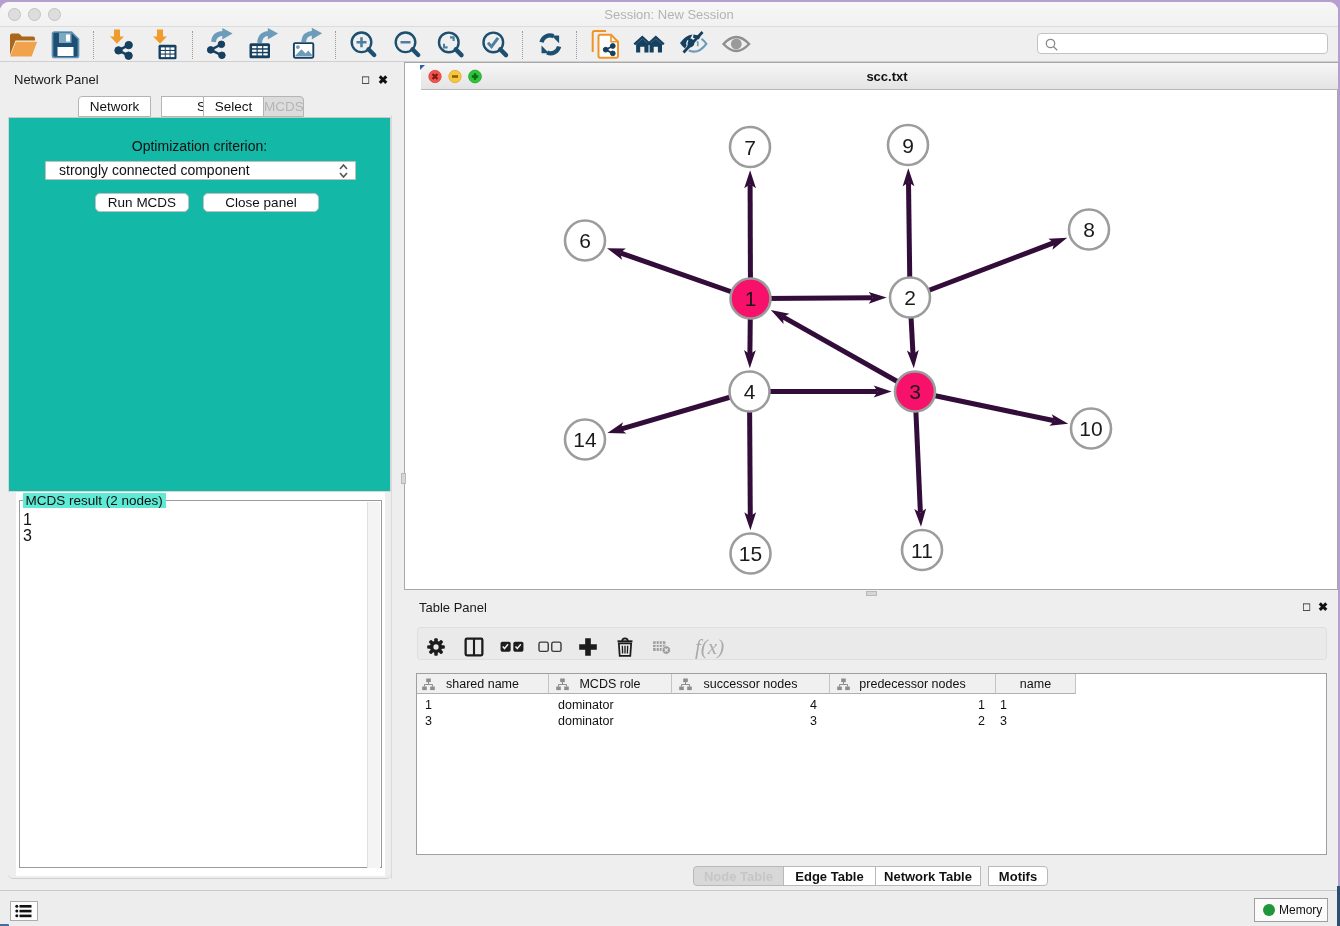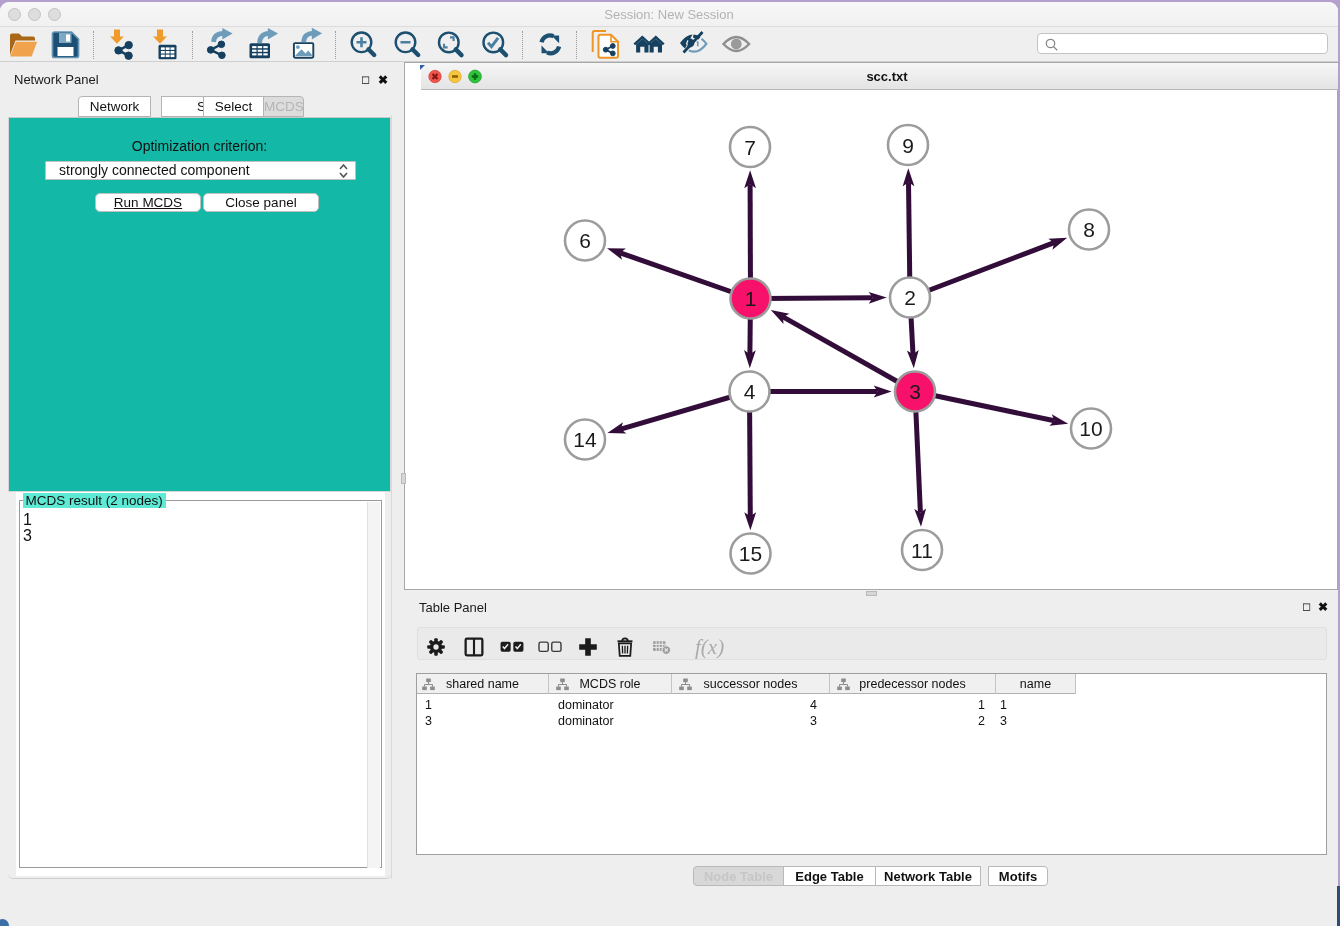--- a/index.html
+++ b/index.html
@@ -228,21 +228,21 @@
     <div class="tab" style="left:185px; width:41px; background:#dcdcdc; color:#b5b5b5; border-radius:0 4px 0 0;">MCDS</div>
   </div>
   <div id="cp-inset">
     <div id="opt-label">Optimization criterion:</div>
     <div id="opt-select">strongly connected component
       <svg width="9" height="14" style="position:absolute;right:7px;top:2px;" viewBox="0 0 9 14">
           <path d="M1 5 L4.5 1 L8 5" fill="none" stroke="#555" stroke-width="1.6"></path>
           <path d="M1 9 L4.5 13 L8 9" fill="none" stroke="#555" stroke-width="1.6"></path>
         </svg>
     </div>
-    <div class="cpbtn" style="left:86px; width:106px;text-decoration:underline;">Run MCDS</div>
+    <div class="cpbtn" style="left:86px; width:94px;">Run MCDS</div>
     <div class="cpbtn" style="left:194px; width:116px;">Close panel</div>
   </div>
   <div id="mcds-box">
     <div id="mcds-group">
       <div id="mcds-label">MCDS result (2 nodes)</div>
       <div style="position:absolute;left:3px;top:11px;font-size:16px;color:#111;line-height:15.8px;">1<br>3</div>
       <div style="position:absolute;right:1px;top:1px;width:13px;height:366px;background:#f4f4f4;border-left:1px solid #e0e0e0;"></div>
     </div>
   </div>
 
@@ -444,14 +444,29 @@
   </div>
 
   <div style="position:absolute;left:391px;top:113px;width:1px;height:764px;background:#dadada;"></div>
   <div style="position:absolute;left:8px;top:872px;width:383px;height:5px;border-bottom:1px solid #cfcfcf;border-radius:0 0 6px 6px;"></div>
 
   <div style="position:absolute;left:401px;top:471px;width:5px;height:11px;background:#d6d6d6;border:1px solid #b9b9b9;"></div>
   <div style="position:absolute;left:866px;top:589px;width:11px;height:5px;background:#d6d6d6;border:1px solid #b9b9b9;"></div>
 
   <div style="position:absolute;left:-4px;top:917px;width:13px;height:13px;border-radius:50%;background:#3a6fa8;"></div>
 
+  <div id="statusbar">
+    <div id="listbtn">
+        <svg width="18" height="14" viewBox="0 0 18 14" style="position:absolute;left:4px;top:2px;">
+          <g fill="#111">
+            <circle cx="1.8" cy="2.2" r="1.5"></circle>
+            <circle cx="1.8" cy="7" r="1.5"></circle>
+            <circle cx="1.8" cy="11.8" r="1.5"></circle>
+            <rect x="4.5" y="1" width="12" height="2.6"></rect>
+            <rect x="4.5" y="5.8" width="12" height="2.6"></rect>
+            <rect x="4.5" y="10.6" width="12" height="2.6"></rect>
+          </g>
+        </svg>
+      </div>
+    <div id="membtn"><span style="display:inline-block;width:12px;height:12px;border-radius:50%;background:#1f9639;margin:5px 4px 0 8px;vertical-align:top;"></span><span style="display:inline-block;margin-top:4px;">Memory</span></div>
+  </div>
 </div>
 <div style="position:absolute;left:1337px;top:886px;width:3px;height:40px;background:#2e4d72;"></div>
 
 </body></html>

